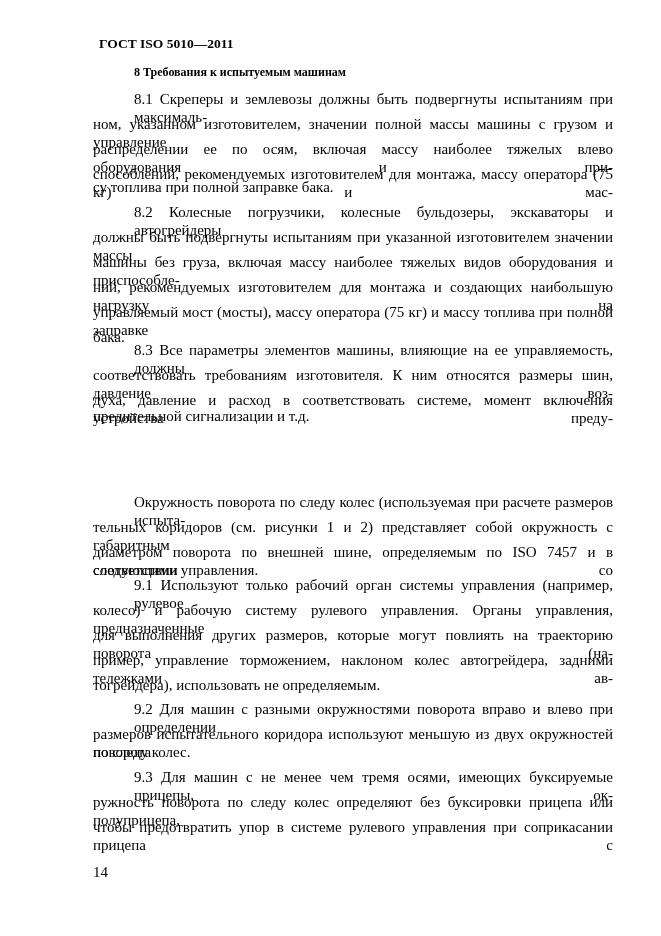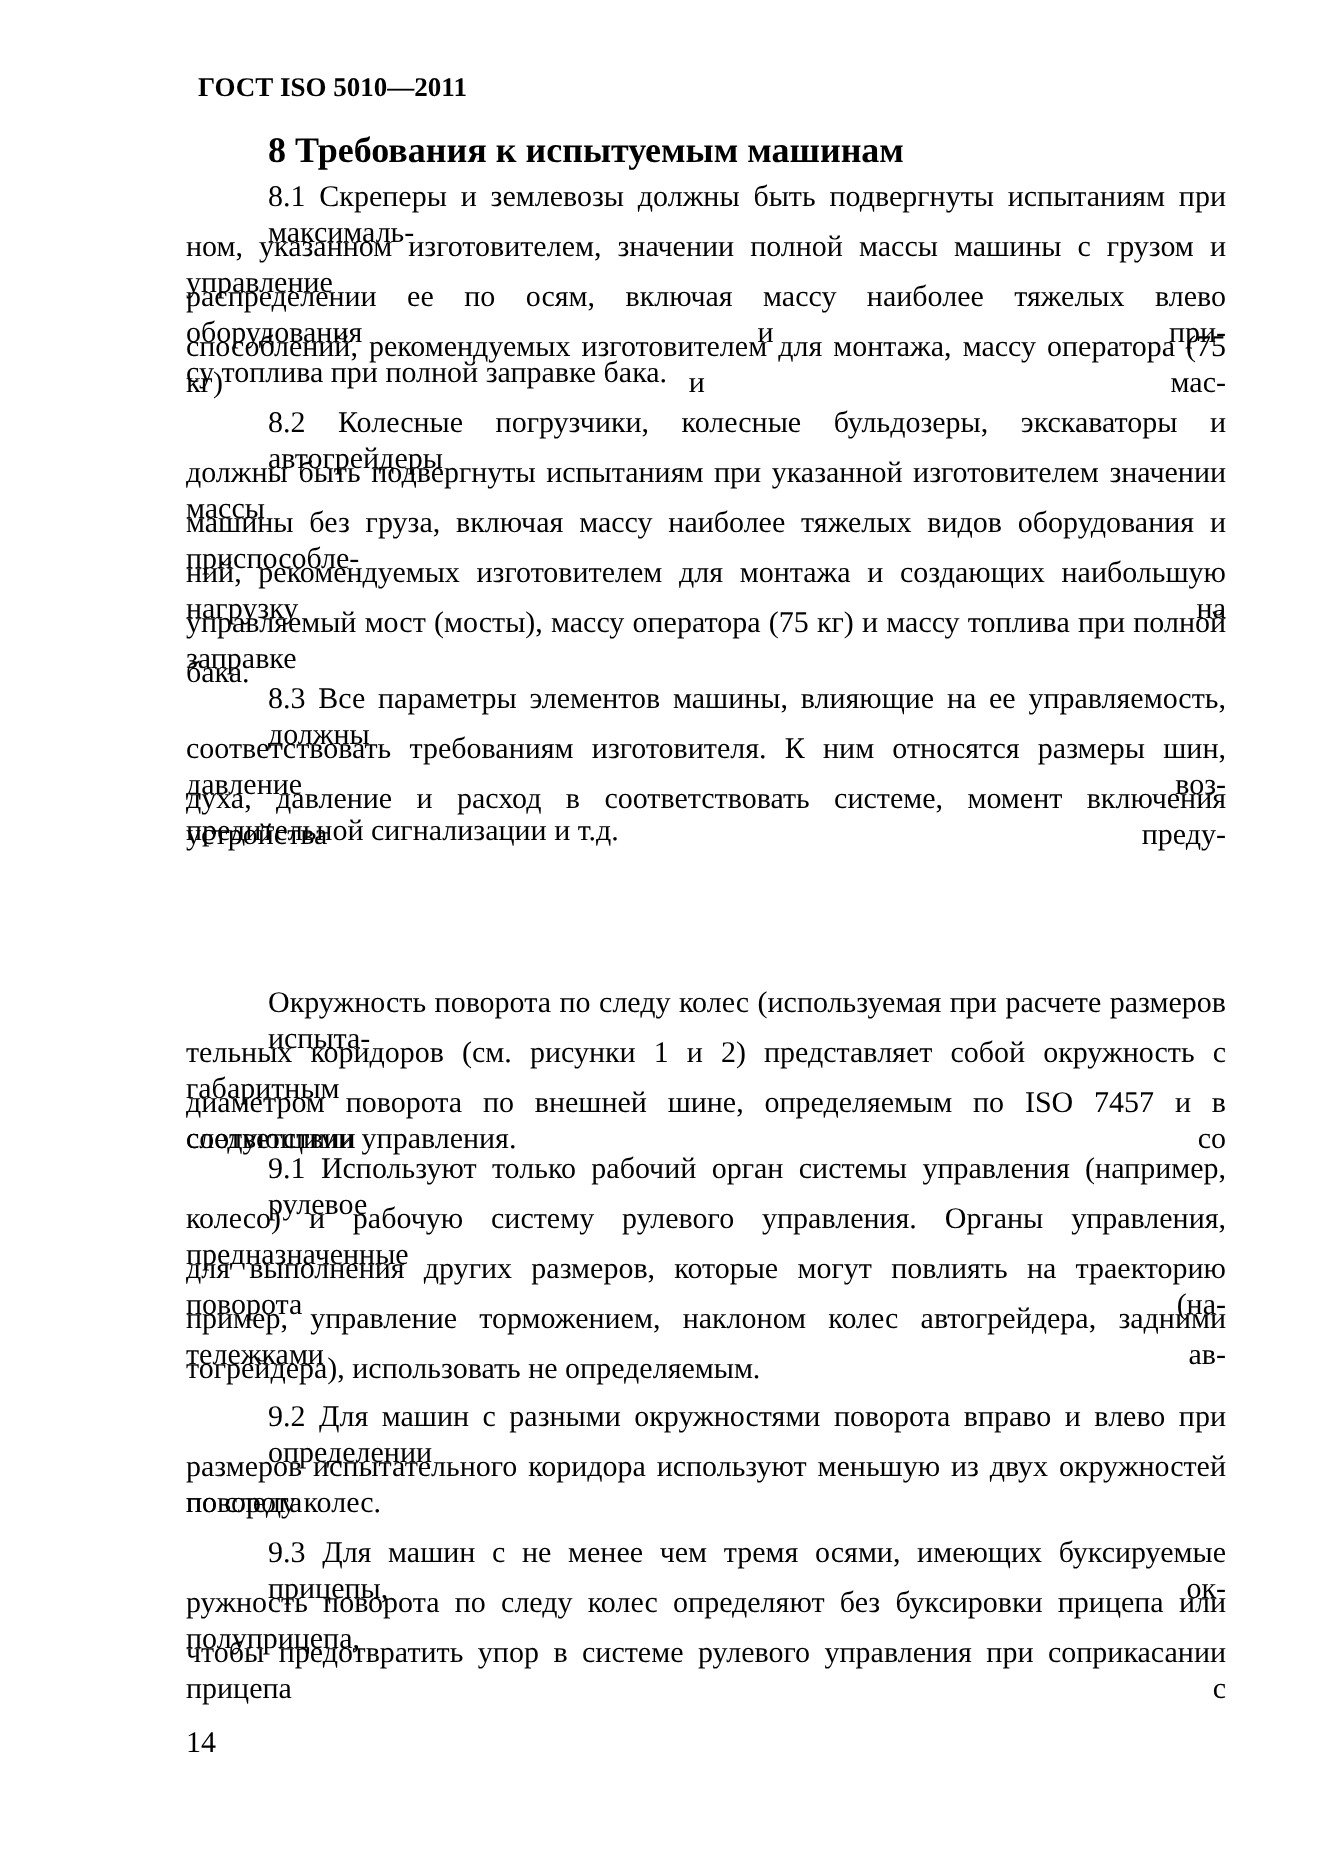--- a/index.html
+++ b/index.html
@@ -1,20 +1,20 @@
 <!DOCTYPE html>
 <html><head>
 <meta charset="utf-8">
 <style>
   html, body { margin: 0; padding: 0; background: #ffffff; }
   body { width: 661px; height: 936px; position: relative; overflow: hidden;
          font-family: "Liberation Serif", "DejaVu Serif", serif; color: #000; }
   .page { position: absolute; left: 0; top: 0; width: 654px; height: 936px; background: #fff; }
   .doc-header { position: absolute; left: 99px; top: 36px; font-size: 13.5px; font-weight: bold; white-space: nowrap; }
-  .heading { position: absolute; left: 134px; font-size: 18px; font-weight: bold; white-space: nowrap; }
+  .heading { position: absolute; left: 134px; font-size: 12px; font-weight: bold; white-space: nowrap; }
   .line { position: absolute; left: 93px; width: 520px; font-size: 15px; line-height: 18px; height: 18px;
           white-space: nowrap; overflow: visible; }
   .line.just { text-align: justify; text-align-last: justify; white-space: normal; }
   .line.indent { left: 134px; width: 479px; }
   .page-number { position: absolute; left: 93px; top: 838px; font-size: 15px; margin-top: 26px; }
 </style>
 </head>
 <body>
 
 <div class="page">

